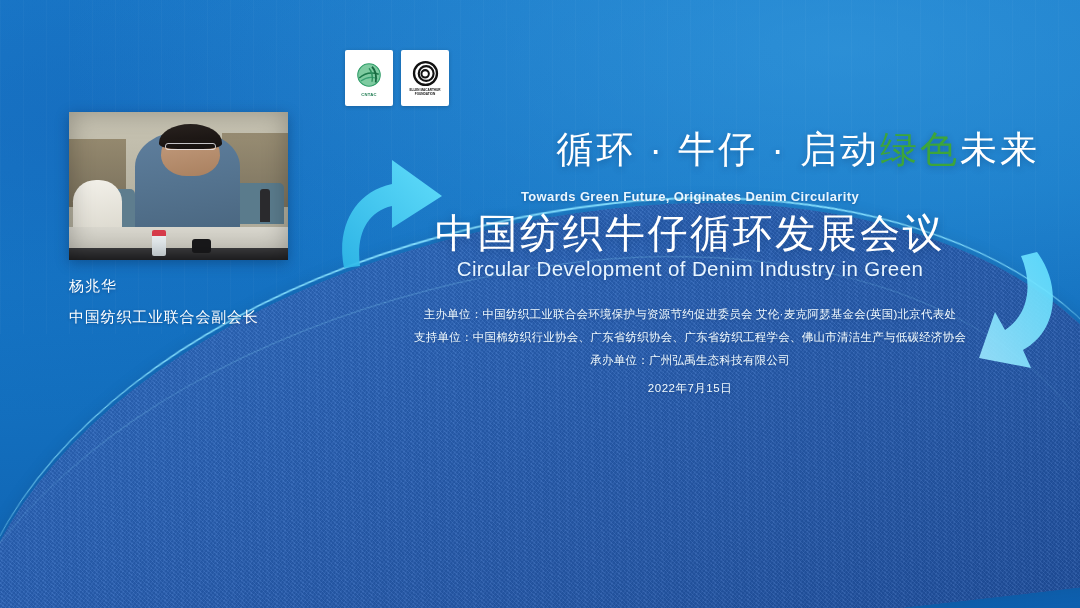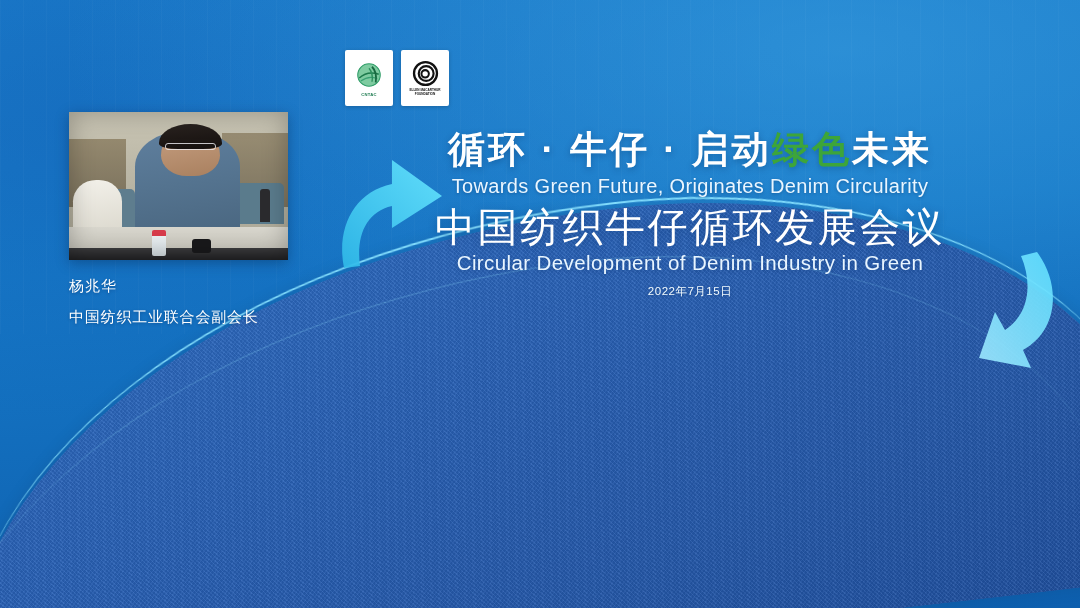--- a/index.html
+++ b/index.html
@@ -72,29 +72,30 @@
 
   
   .arrow { position:absolute; pointer-events:none; }
   .arrow-left  { left:330px; top:150px; }
   .arrow-right { left:975px; top:250px; }
 
   
   .center { position:absolute; left:340px; top:128px; width:700px; text-align:center; }
 
   .slogan {
-    font-size:37px; font-weight:bold; color:#fff; letter-spacing:3px;
+    font-size:37px; font-weight:normal; color:#fff; letter-spacing:3px;
     line-height:1.18; text-shadow:0 2px 6px rgba(0,40,90,.35);
     white-space:nowrap;
+    text-align:right;
   }
   .slogan .green { color:#3da53a; }
 
   .slogan-en {
-    font-size:20px; color:#eaf6ff; letter-spacing:.35px; margin-top:3px;
-    text-shadow:0 1px 3px rgba(0,40,90,.35); white-space:nowrap;
+    font-size:13px; color:#eaf6ff; letter-spacing:.35px; margin-top:17px;
+    text-shadow:0 1px 3px rgba(0,40,90,.35); white-space:nowrap;font-weight:bold;
   }
 
   .main-title {
     font-size:40px; font-weight:normal; color:#fff; letter-spacing:2.5px;
     margin-top:6px; line-height:1.16; text-shadow:0 2px 8px rgba(0,40,90,.4);
     white-space:nowrap;
   }
   .main-title-en {
     font-size:20.5px; color:#e8f5ff; letter-spacing:.4px; margin-top:1px;
     text-shadow:0 1px 4px rgba(0,40,90,.35); white-space:nowrap;
@@ -230,20 +231,25 @@
     </svg>
   </div>
 
   <div class="center">
     <div class="slogan"><span>循环 · 牛仔 · 启动</span><span class="green">绿色</span><span>未来</span></div>
     <div class="slogan-en">Towards Green Future, Originates Denim Circularity</div>
 
     <div class="main-title">中国纺织牛仔循环发展会议</div>
     <div class="main-title-en">Circular Development of Denim Industry in Green</div>
 
+    <div class="orgs">
+      <div class="org-line">主办单位：中国纺织工业联合会环境保护与资源节约促进委员会  艾伦·麦克阿瑟基金会(英国)北京代表处</div>
+      <div class="org-line">支持单位：中国棉纺织行业协会、广东省纺织协会、广东省纺织工程学会、佛山市清洁生产与低碳经济协会</div>
+      <div class="org-line">承办单位：广州弘禹生态科技有限公司</div>
+    </div>
 
     <div class="date-line">2022年7月15日</div>
   </div>
 
   <div class="speaker">
     <div class="video">
       <div class="v-wall"></div>
       <div class="v-panelL"></div>
       <div class="v-panelR"></div>
       <div class="v-chairL"></div>

